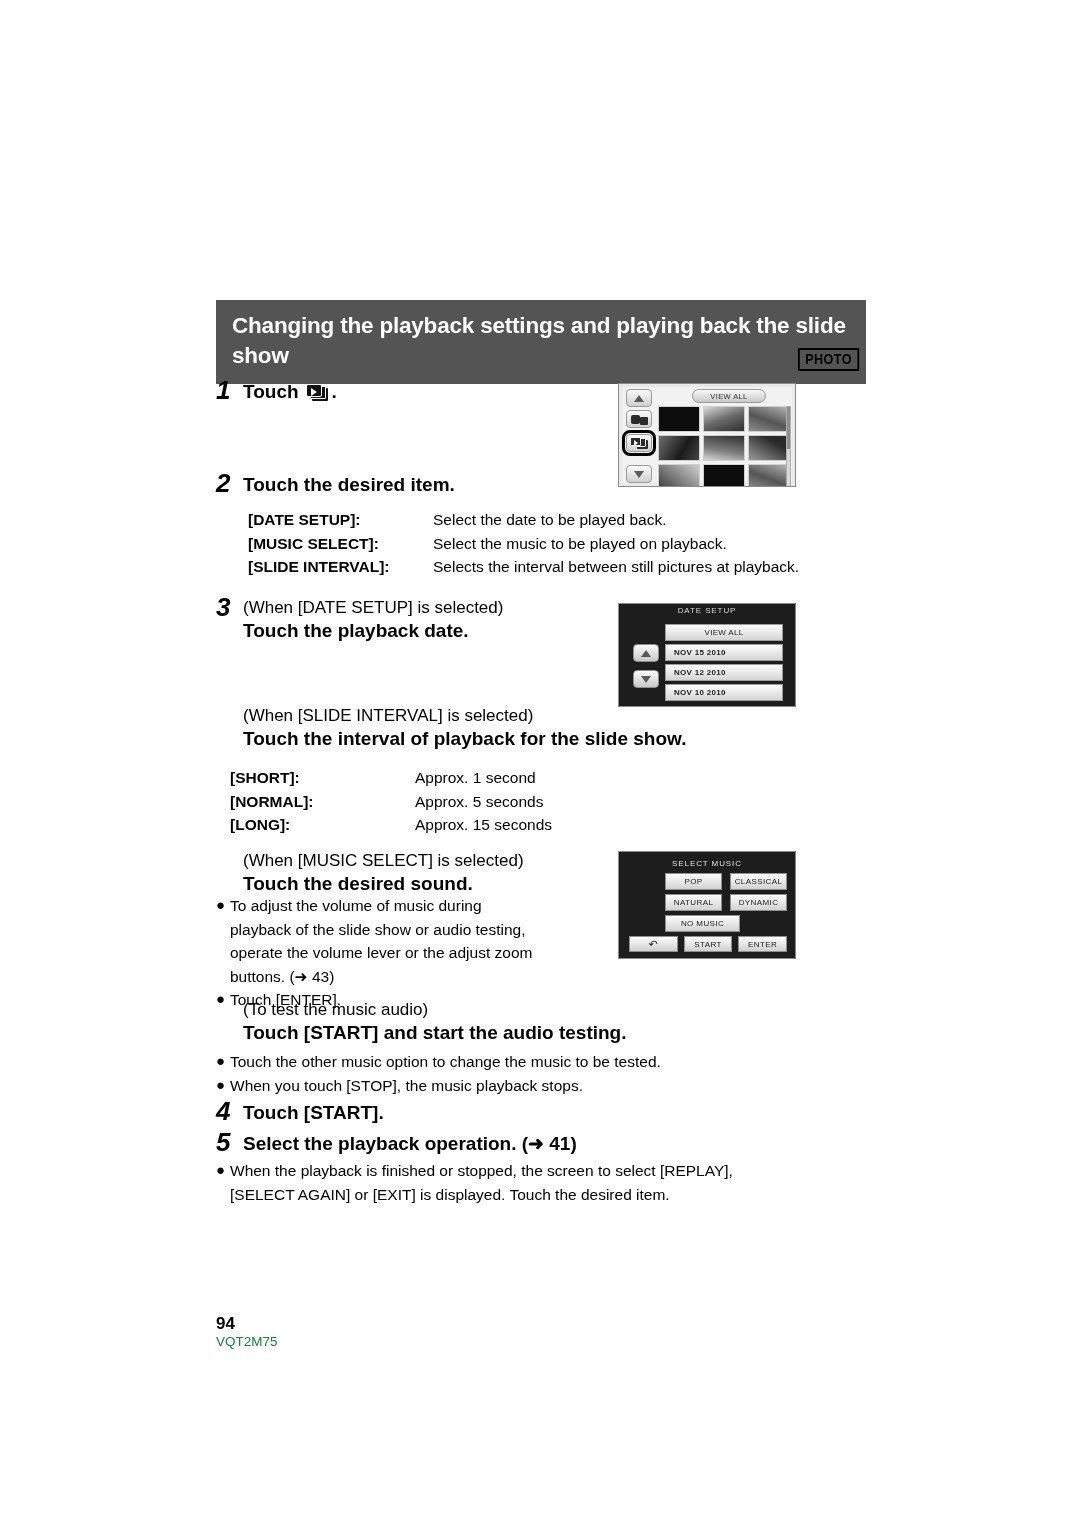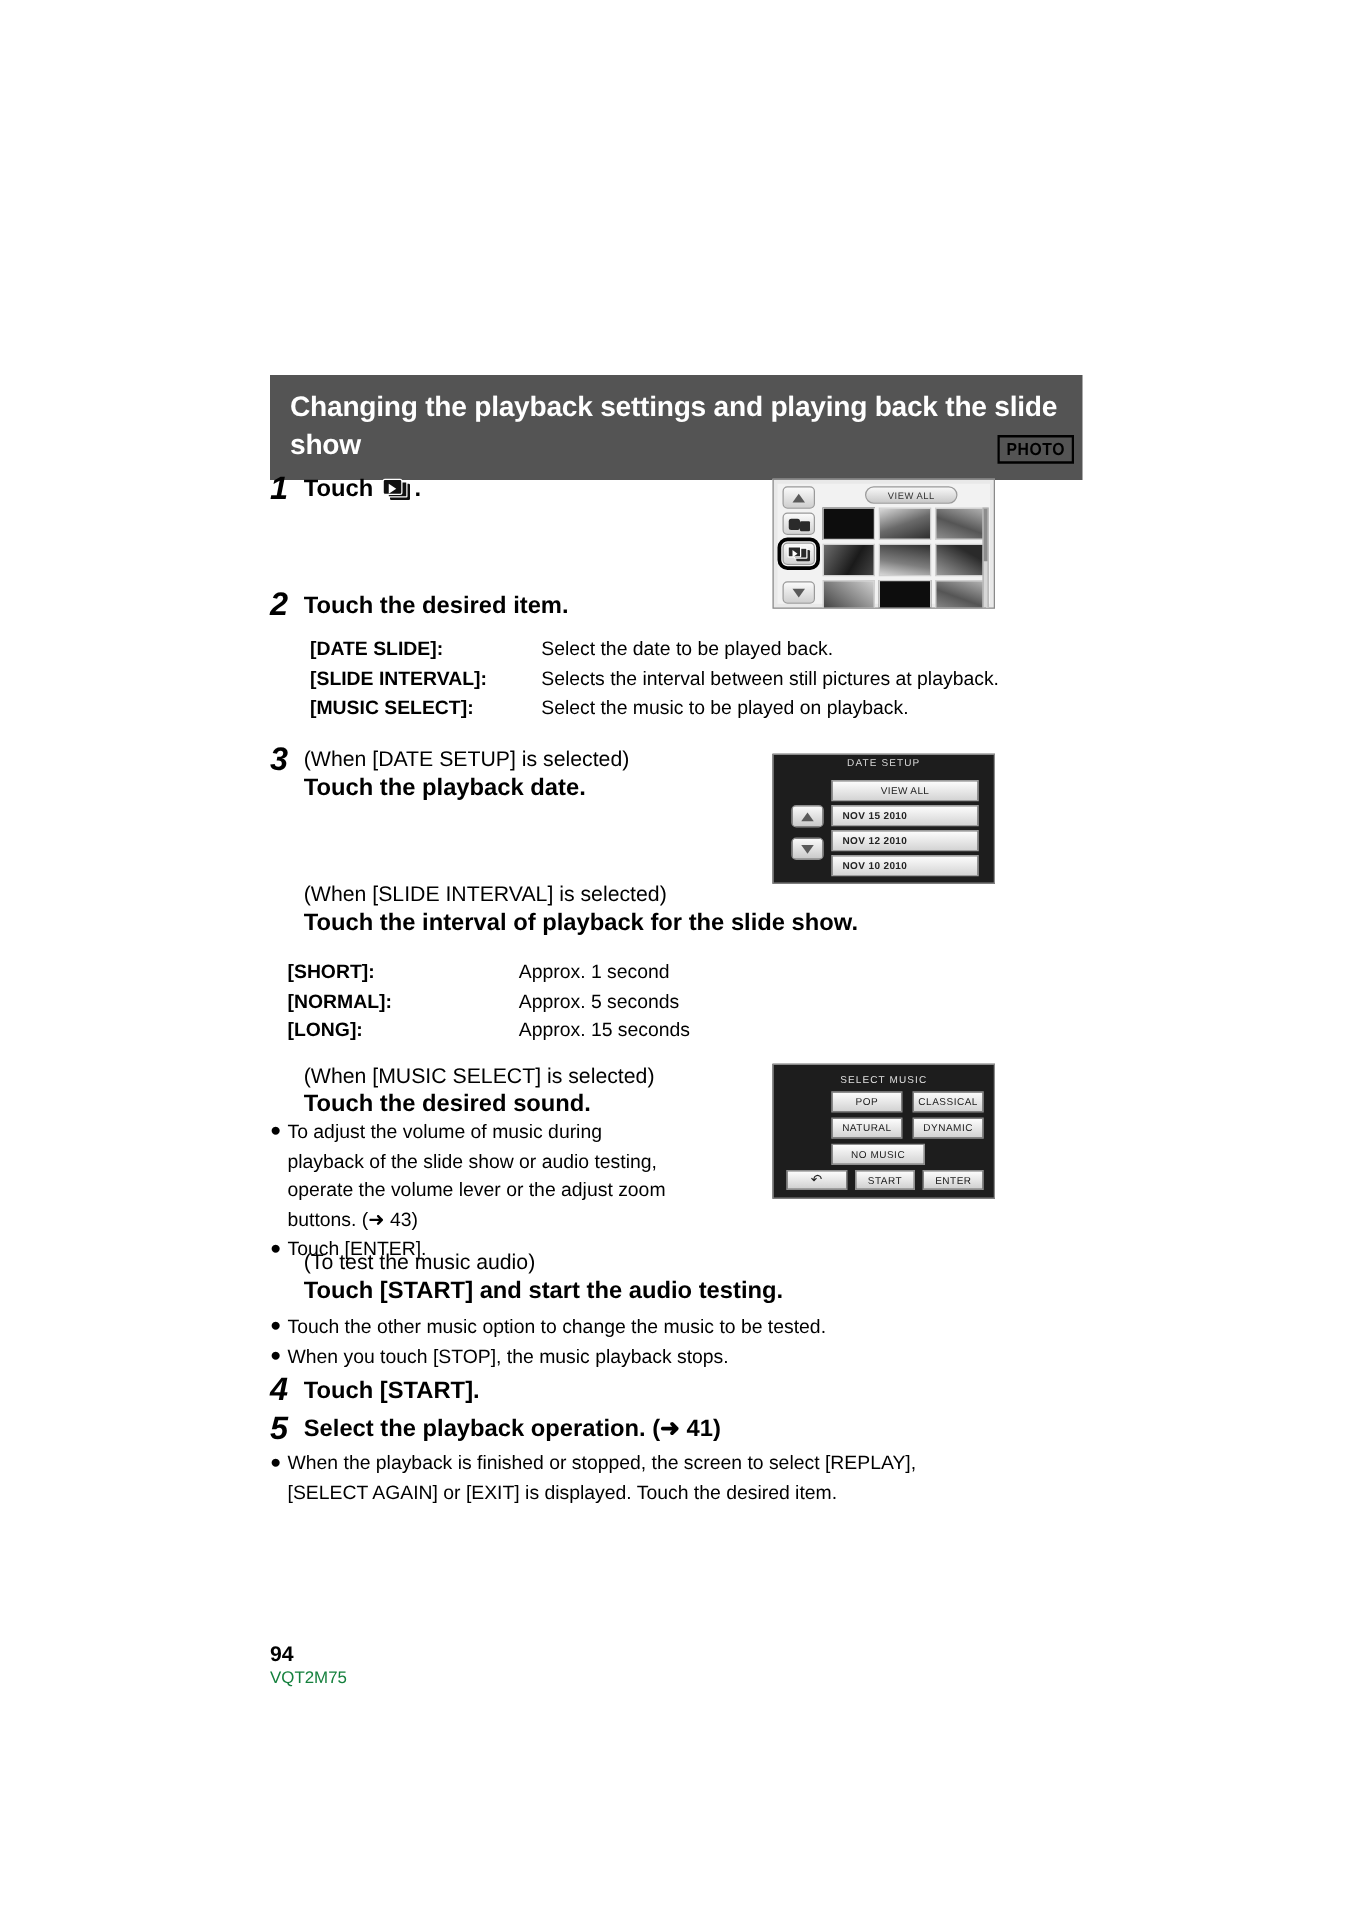--- a/index.html
+++ b/index.html
@@ -264,30 +264,30 @@
 
   <div class="step" style="left:216px; top:470px; width:420px;">
     <div class="step-num">2</div>
     <div class="step-body">
       <div class="step-head">Touch the desired item.</div>
     </div>
   </div>
 
   <div class="deftable" style="left:248px; top:508px; width:600px;">
     <div class="defrow">
-      <div class="defterm">[DATE SLIDE]:</div>
+      <div class="defterm">[DATE SETUP]:</div>
       <div class="defdesc">Select the date to be played back.</div>
+    </div>
+    <div class="defrow">
+      <div class="defterm">[MUSIC SELECT]:</div>
+      <div class="defdesc">Select the music to be played on playback.</div>
     </div>
     <div class="defrow">
       <div class="defterm">[SLIDE INTERVAL]:</div>
       <div class="defdesc">Selects the interval between still pictures at playback.</div>
-    </div>
-    <div class="defrow">
-      <div class="defterm">[MUSIC SELECT]:</div>
-      <div class="defdesc">Select the music to be played on playback.</div>
     </div>
   </div>
 
   <div class="step" style="left:216px; top:594px; width:400px;">
     <div class="step-num">3</div>
     <div class="step-body">
       <div class="step-pre">(When [DATE SETUP] is selected)</div>
       <div class="step-head">Touch the playback date.</div>
     </div>
   </div>

